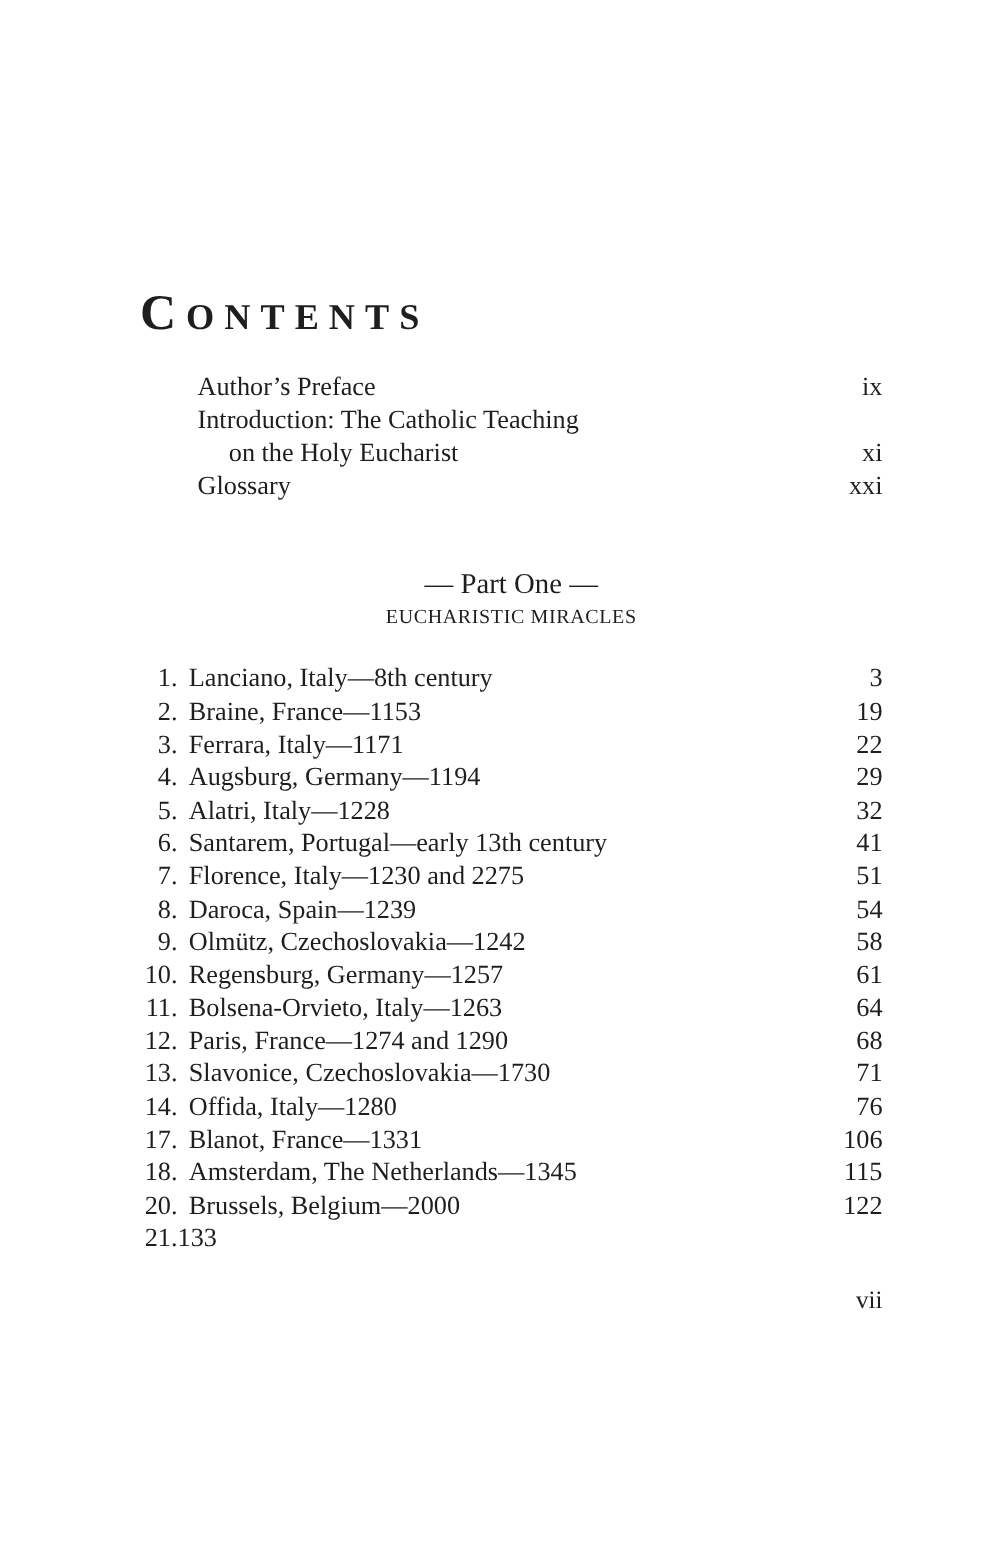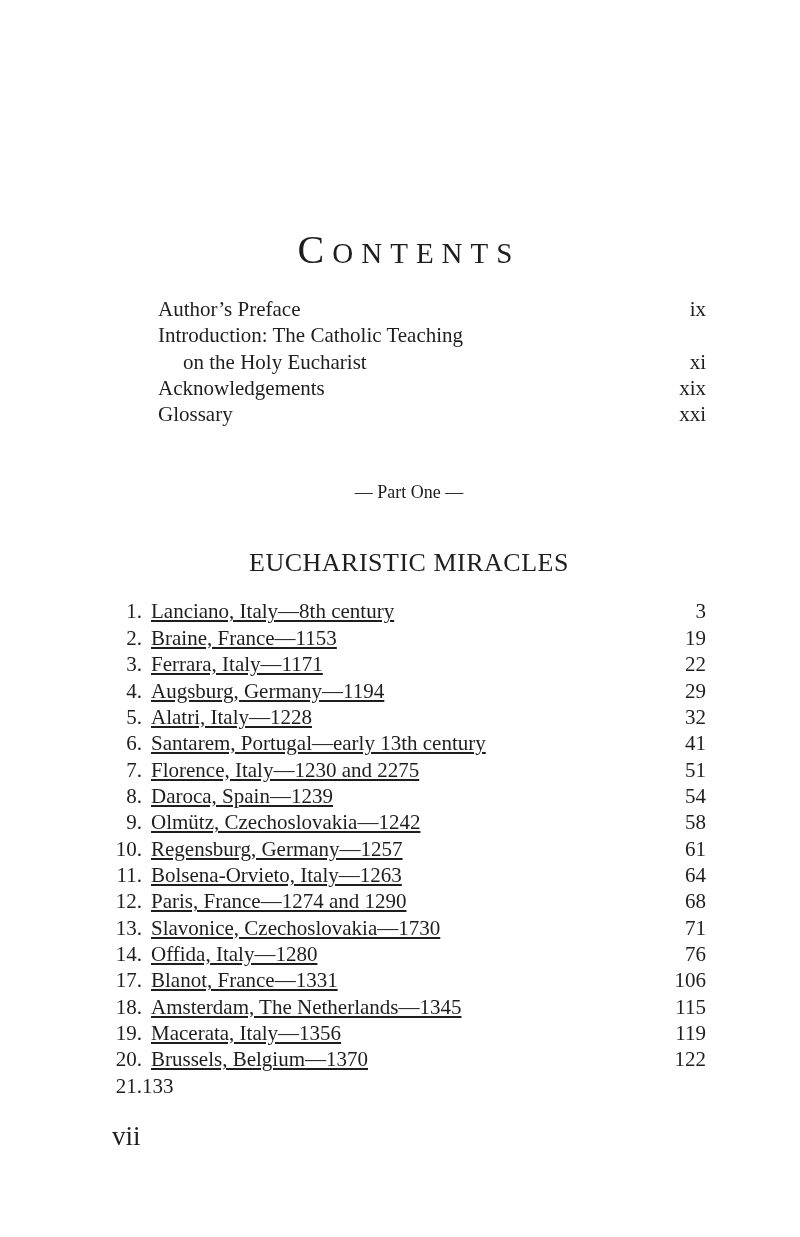--- a/index.html
+++ b/index.html
@@ -17,22 +17,21 @@
   }
   .page-content {
     position: absolute;
     left: 112px;
     top: 0;
     width: 594px;
   }
   
   .toc-title {
     margin: 230px 0 16px 0;
-    text-align: center;
-    font-weight: normal;
+    font-weight: bold;
     line-height: 1;
     letter-spacing: 8px;
     white-space: nowrap;
   }
   .toc-title .cap {
     font-size: 40px;
   }
   .toc-title .rest {
     font-size: 29px;
   }
@@ -56,27 +55,26 @@
   .fm-page {
     text-align: right;
   }
   
   .part-heading {
     margin-top: 52px;
     text-align: center;
     line-height: 27px;
   }
   .part-name {
-    font-size: 18px;
+    font-size: 23px;
     margin-top: 13px;
   }
   .part-title {
-    font-size: 26px;
+    font-size: 16px;
     letter-spacing: 0.5px;
-    margin-top: 43px;
   }
   
   .entries {
     margin-top: 22px;
     font-size: 21px;
     line-height: 26.35px;
   }
   .entry-row {
     display: flex;
     align-items: baseline;
@@ -84,31 +82,30 @@
   .entry-num {
     width: 30px;
     text-align: right;
     flex: 0 0 auto;
   }
   .entry-title {
     flex: 1 1 auto;
     padding-left: 9px;
     white-space: nowrap;
     overflow: hidden;
-    text-decoration: underline;
   }
   .entry-page {
     flex: 0 0 auto;
     text-align: right;
   }
   
   .folio {
     margin-top: 24px;
-    text-align: left;
-    font-size: 27px;
+    text-align: right;
+    font-size: 20px;
     line-height: 26px;
   }
 </style>
 </head>
 <body>
 
 <div class="page-content">
 
   <h1 class="toc-title"><span class="cap">C</span><span class="rest">ONTENTS</span></h1>
 
@@ -122,24 +119,20 @@
       <div class="fm-row">
         <span class="fm-label">Introduction: The Catholic Teaching</span>
         <span class="fm-page"></span>
       </div>
 
       <div class="fm-row">
         <span class="fm-label indent">on the Holy Eucharist</span>
         <span class="fm-page">xi</span>
       </div>
 
-      <div class="fm-row">
-        <span class="fm-label">Acknowledgements</span>
-        <span class="fm-page">xix</span>
-      </div>
 
       <div class="fm-row">
         <span class="fm-label">Glossary</span>
         <span class="fm-page">xxi</span>
       </div>
     </div>
 
   <div class="part-heading">
     <div class="part-name">— Part One —</div>
     <div class="part-title">EUCHARISTIC MIRACLES</div>
@@ -238,29 +231,24 @@
         <span class="entry-title">Blanot, France—1331</span>
         <span class="entry-page">106</span>
       </div>
 
       <div class="entry-row">
         <span class="entry-num">18.</span>
         <span class="entry-title">Amsterdam, The Netherlands—1345</span>
         <span class="entry-page">115</span>
       </div>
 
-      <div class="entry-row">
-        <span class="entry-num">19.</span>
-        <span class="entry-title">Macerata, Italy—1356</span>
-        <span class="entry-page">119</span>
-      </div>
 
       <div class="entry-row">
         <span class="entry-num">20.</span>
-        <span class="entry-title">Brussels, Belgium—1370</span>
+        <span class="entry-title">Brussels, Belgium—2000</span>
         <span class="entry-page">122</span>
       </div>
 
       <div class="entry-row">
         <span class="entry-num">21.</span>
         <span class="entry-page">133</span>
       </div>
     </div>
 
   <div class="folio">vii</div>

